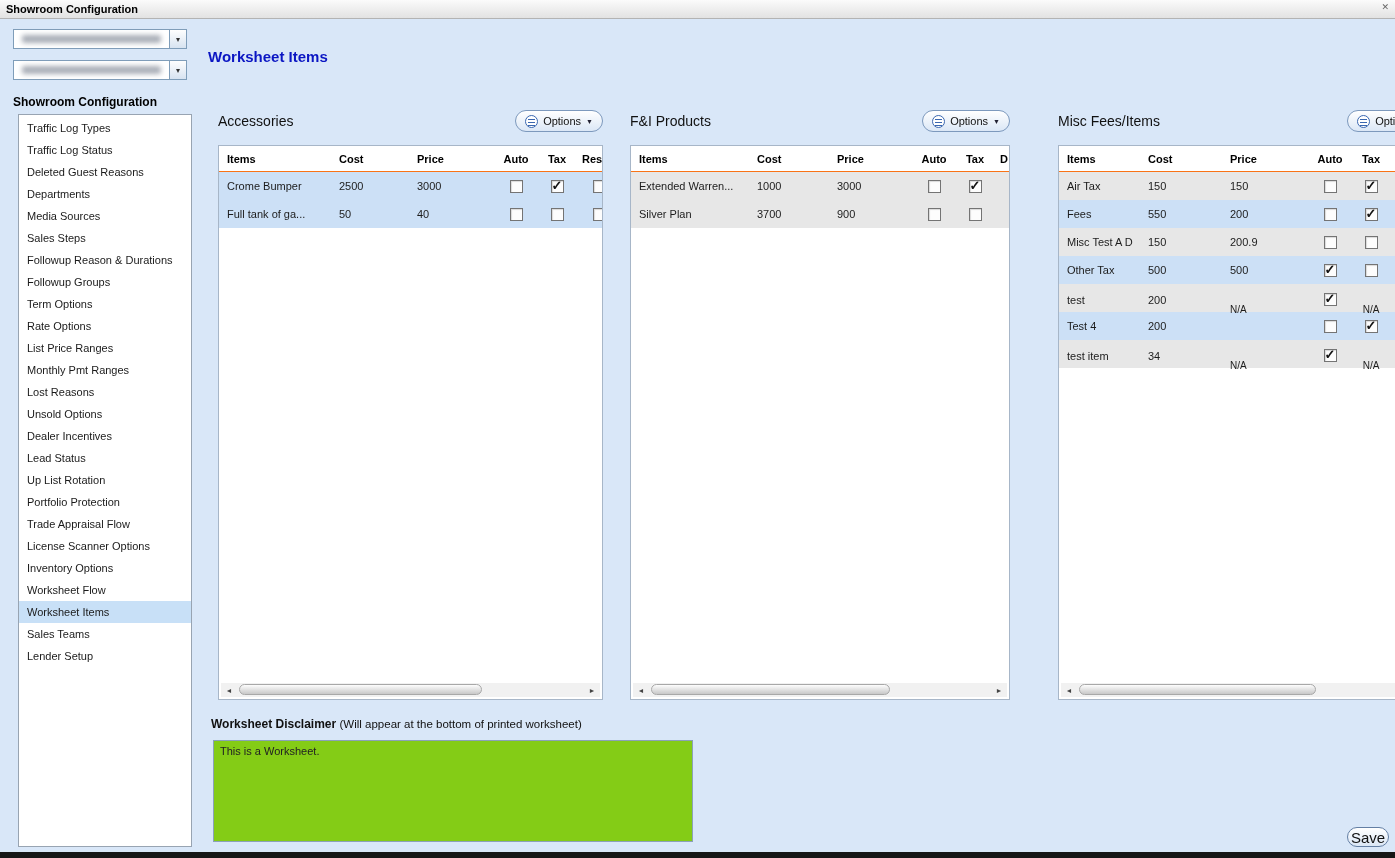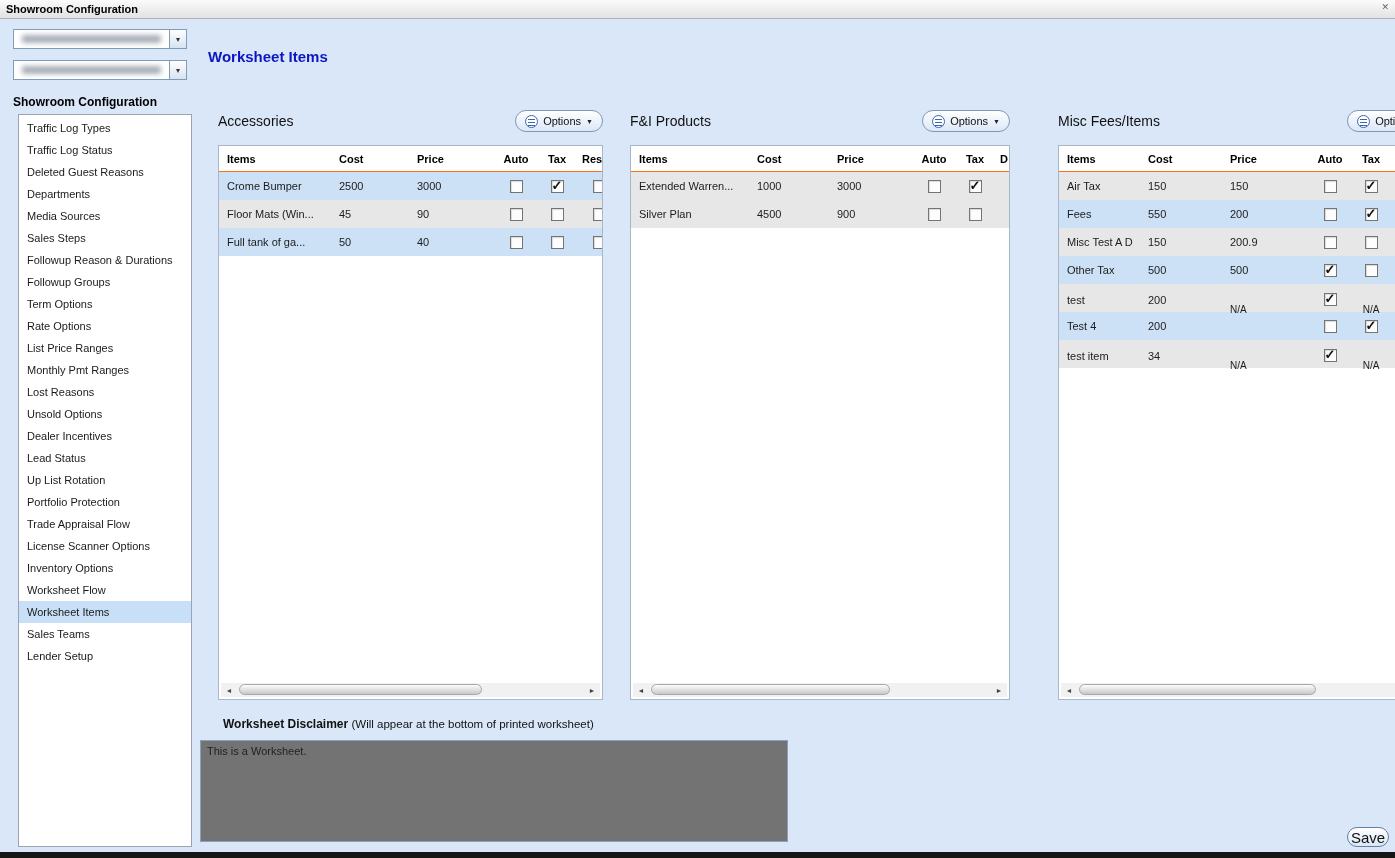--- a/index.html
+++ b/index.html
@@ -78,24 +78,24 @@
   .hscroll { position:absolute; left:2px; right:2px; bottom:2px; height:14px;
     background:#f1f1f1; display:flex; align-items:center; }
   .sb-btn { width:16px; height:14px; font-size:7px; color:#444;
     display:flex; align-items:center; justify-content:center; }
   .sb-btn.right { margin-left:auto; }
   .sb-thumb { position:absolute; left:18px; width:64%; top:1px; height:11px;
     background:linear-gradient(#fdfdfd,#c8c8c8); border:1px solid #a8a8a8; border-radius:7px; }
 
   
   .disc-label { position:absolute; left:211px; top:717px; font-size:12px; color:#111; }
-  .disc-bold { font-weight:bold;margin-left:12px; }
+  .disc-bold { font-weight:bold; }
   .disc-note { font-weight:normal; font-size:11.5px; }
-  .disc-box { position:absolute; left:200px; top:740px; width:588px; height:102px;
-    background:#737373; border:1px solid #8ba1b8; font-family:"Liberation Sans", sans-serif;
+  .disc-box { position:absolute; left:213px; top:740px; width:480px; height:102px;
+    background:#84cc16; border:1px solid #8ba1b8; font-family:"Liberation Sans", sans-serif;
     font-size:11px; color:#222; padding:4px 6px; resize:none; outline:none; }
 
   
   .save-btn { position:absolute; right:6px; bottom:11px; width:42px; height:20px;
     border:1px solid #647fa4; border-radius:10px;
     background:linear-gradient(#ffffff,#dbe7f6); font-size:15px; color:#111;
     display:flex; align-items:center; justify-content:center; }
 
   .bottom-edge { position:absolute; left:0; right:0; bottom:0; height:6px; background:#161616; }
 </style>
@@ -169,28 +169,20 @@
         </div>
       <div class="tbody">
           <div class="trow row-blue">
             <div class="td td-item">Crome Bumper</div>
             <div class="td">2500</div>
             <div class="td">3000</div>
             <div class="td c-center"><span class="cb"></span></div>
             <div class="td c-center"><span class="cb checked"></span></div>
             <div class="td c-center"><span class="cb"></span></div>
           </div>
-          <div class="trow row-gray">
-            <div class="td td-item">Floor Mats (Win...</div>
-            <div class="td">45</div>
-            <div class="td">90</div>
-            <div class="td c-center"><span class="cb"></span></div>
-            <div class="td c-center"><span class="cb"></span></div>
-            <div class="td c-center"><span class="cb"></span></div>
-          </div>
           <div class="trow row-blue">
             <div class="td td-item">Full tank of ga...</div>
             <div class="td">50</div>
             <div class="td">40</div>
             <div class="td c-center"><span class="cb"></span></div>
             <div class="td c-center"><span class="cb"></span></div>
             <div class="td c-center"><span class="cb"></span></div>
           </div>
         </div>
       <div class="hscroll">
@@ -223,21 +215,21 @@
           <div class="trow row-gray">
             <div class="td td-item">Extended Warren...</div>
             <div class="td">1000</div>
             <div class="td">3000</div>
             <div class="td c-center"><span class="cb"></span></div>
             <div class="td c-center"><span class="cb checked"></span></div>
             <div class="td c-center"></div>
           </div>
           <div class="trow row-gray">
             <div class="td td-item">Silver Plan</div>
-            <div class="td">4500</div>
+            <div class="td">3700</div>
             <div class="td">900</div>
             <div class="td c-center"><span class="cb"></span></div>
             <div class="td c-center"><span class="cb"></span></div>
             <div class="td c-center"></div>
           </div>
         </div>
       <div class="hscroll">
         <div class="sb-btn">◄</div>
         <div class="sb-thumb"></div>
         <div class="sb-btn right">►</div>

